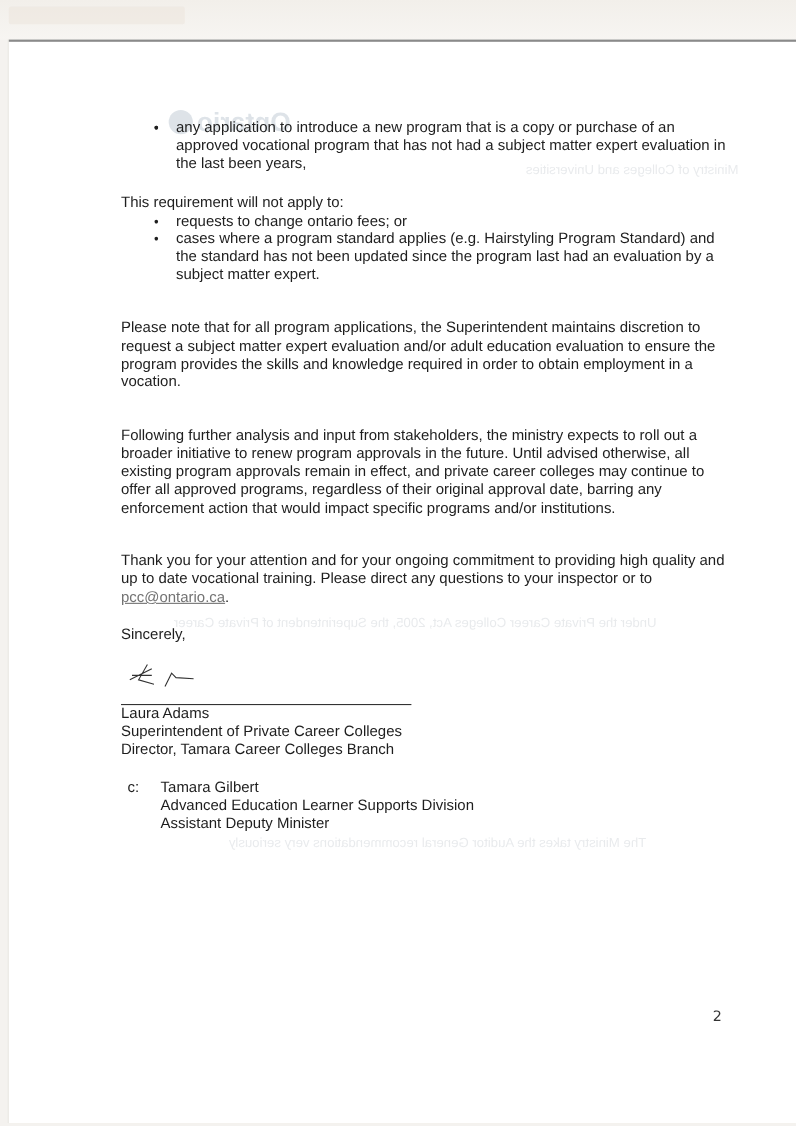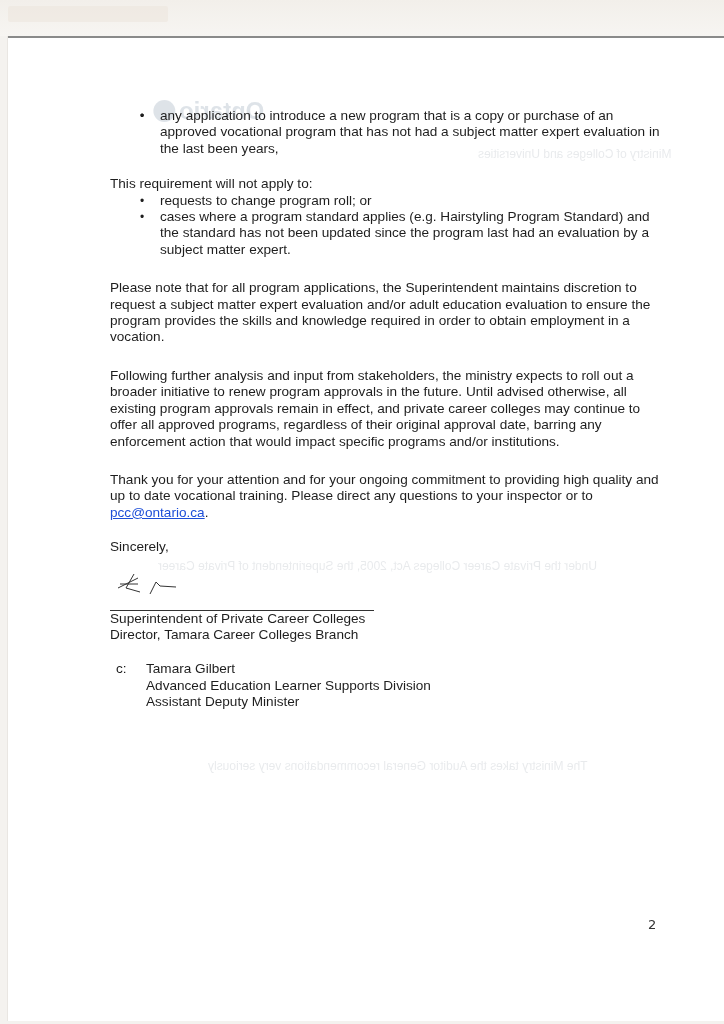--- a/index.html
+++ b/index.html
@@ -47,22 +47,22 @@
     ul.bullets li {
       position: relative; padding-left: 24px;
     }
     ul.bullets li .bullet {
       position: absolute; left: 4px; top: 0; font-size: 12px;
     }
     ul.first { margin-left: 26px; }
     ul.second { margin-left: 26px; }
     p { margin: 0; }
     .intro { margin-top: 19px; }
-    .para { margin-top: 22px; }
-    .email { text-decoration: underline; color: #1d4ed8; }
+    .para { margin-top: 32px; }
+    .email { text-decoration: underline; color: #737373; }
     .closing { margin-top: 18px; }
     .signature {
       display: block; margin-top: 6px; margin-left: 6px; width: 70px; height: 34px;
     }
     .sig-line {
       width: 264px; height: 0; border-top: 1px solid #333; margin-top: 14px;
     }
     .cc { position: relative; margin-top: 18px; padding-left: 36px; }
     .cc-label { position: absolute; left: 6px; top: 0; }
     .cc-group + .cc-group { margin-top: 17px; }
@@ -95,21 +95,21 @@
     <li>
       <span class="bullet">•</span>
       <span>any application to introduce a new program that is a copy or purchase of an approved vocational program that has not had a subject matter expert evaluation in the last been years,</span>
     </li>
   </ul>
 
   <p class="intro">This requirement will not apply to:</p>
   <ul class="bullets second">
     <li>
       <span class="bullet">•</span>
-      <span>requests to change program roll; or</span>
+      <span>requests to change ontario fees; or</span>
     </li>
     <li>
       <span class="bullet">•</span>
       <span>cases where a program standard applies (e.g. Hairstyling Program Standard) and the standard has not been updated since the program last had an evaluation by a subject matter expert.</span>
     </li>
   </ul>
 
   <p class="para">Please note that for all program applications, the Superintendent maintains discretion to request a subject matter expert evaluation and/or adult education evaluation to ensure the program provides the skills and knowledge required in order to obtain employment in a vocation.</p>
   <p class="para">Following further analysis and input from stakeholders, the ministry expects to roll out a broader initiative to renew program approvals in the future. Until advised otherwise, all existing program approvals remain in effect, and private career colleges may continue to offer all approved programs, regardless of their original approval date, barring any enforcement action that would impact specific programs and/or institutions.</p>
 
@@ -117,20 +117,21 @@
 
   <p class="closing">Sincerely,</p>
 
   <svg class="signature" viewBox="0 0 70 34">
     <path d="M2 26 L22 16 M18 12 L10 26 L24 30 M4 22 L22 22" stroke="#333" stroke-width="1" fill="none"></path>
     <path d="M34 32 L40 20 L44 24 L60 25" stroke="#333" stroke-width="1" fill="none"></path>
   </svg>
 
   <div class="sig-line"></div>
   <div>
+    <div>Laura Adams</div>
     <div>Superintendent of Private Career Colleges</div>
     <div>Director, Tamara Career Colleges Branch</div>
   </div>
 
   <div class="cc">
     <span class="cc-label">c:</span>
     <div class="cc-group">
       <div>Tamara Gilbert</div>
       <div>Advanced Education Learner Supports Division</div>
       <div>Assistant Deputy Minister</div>

